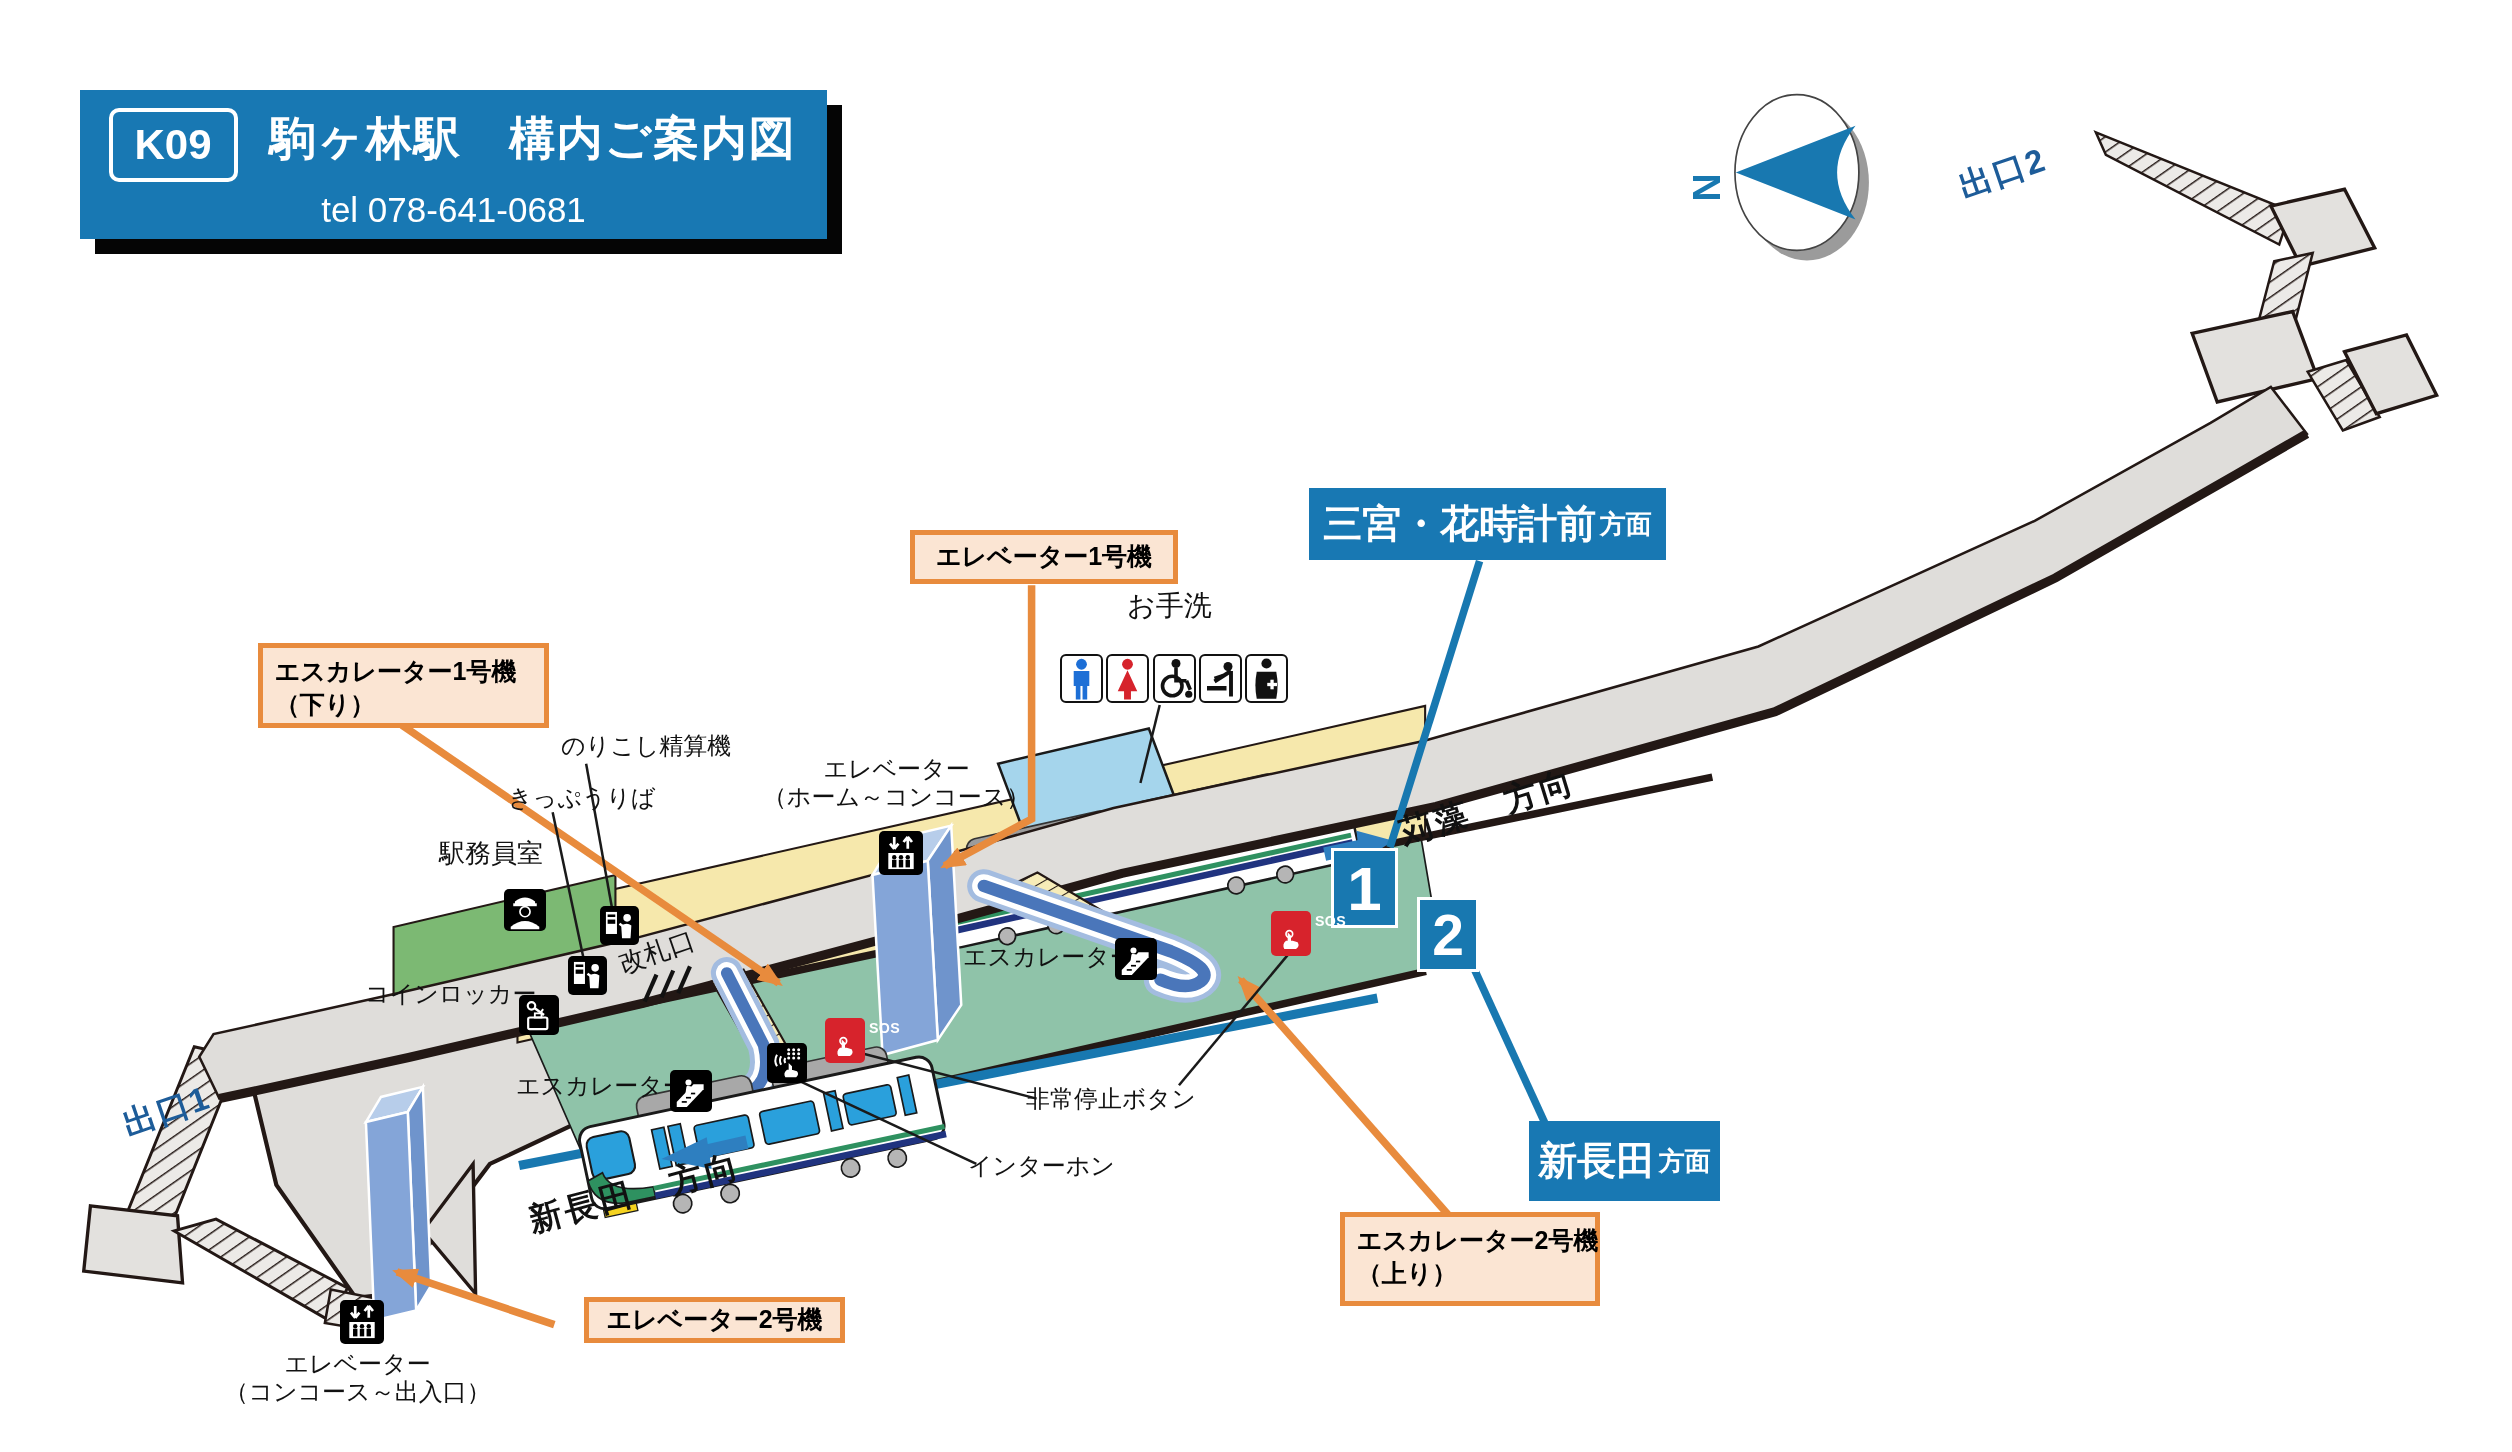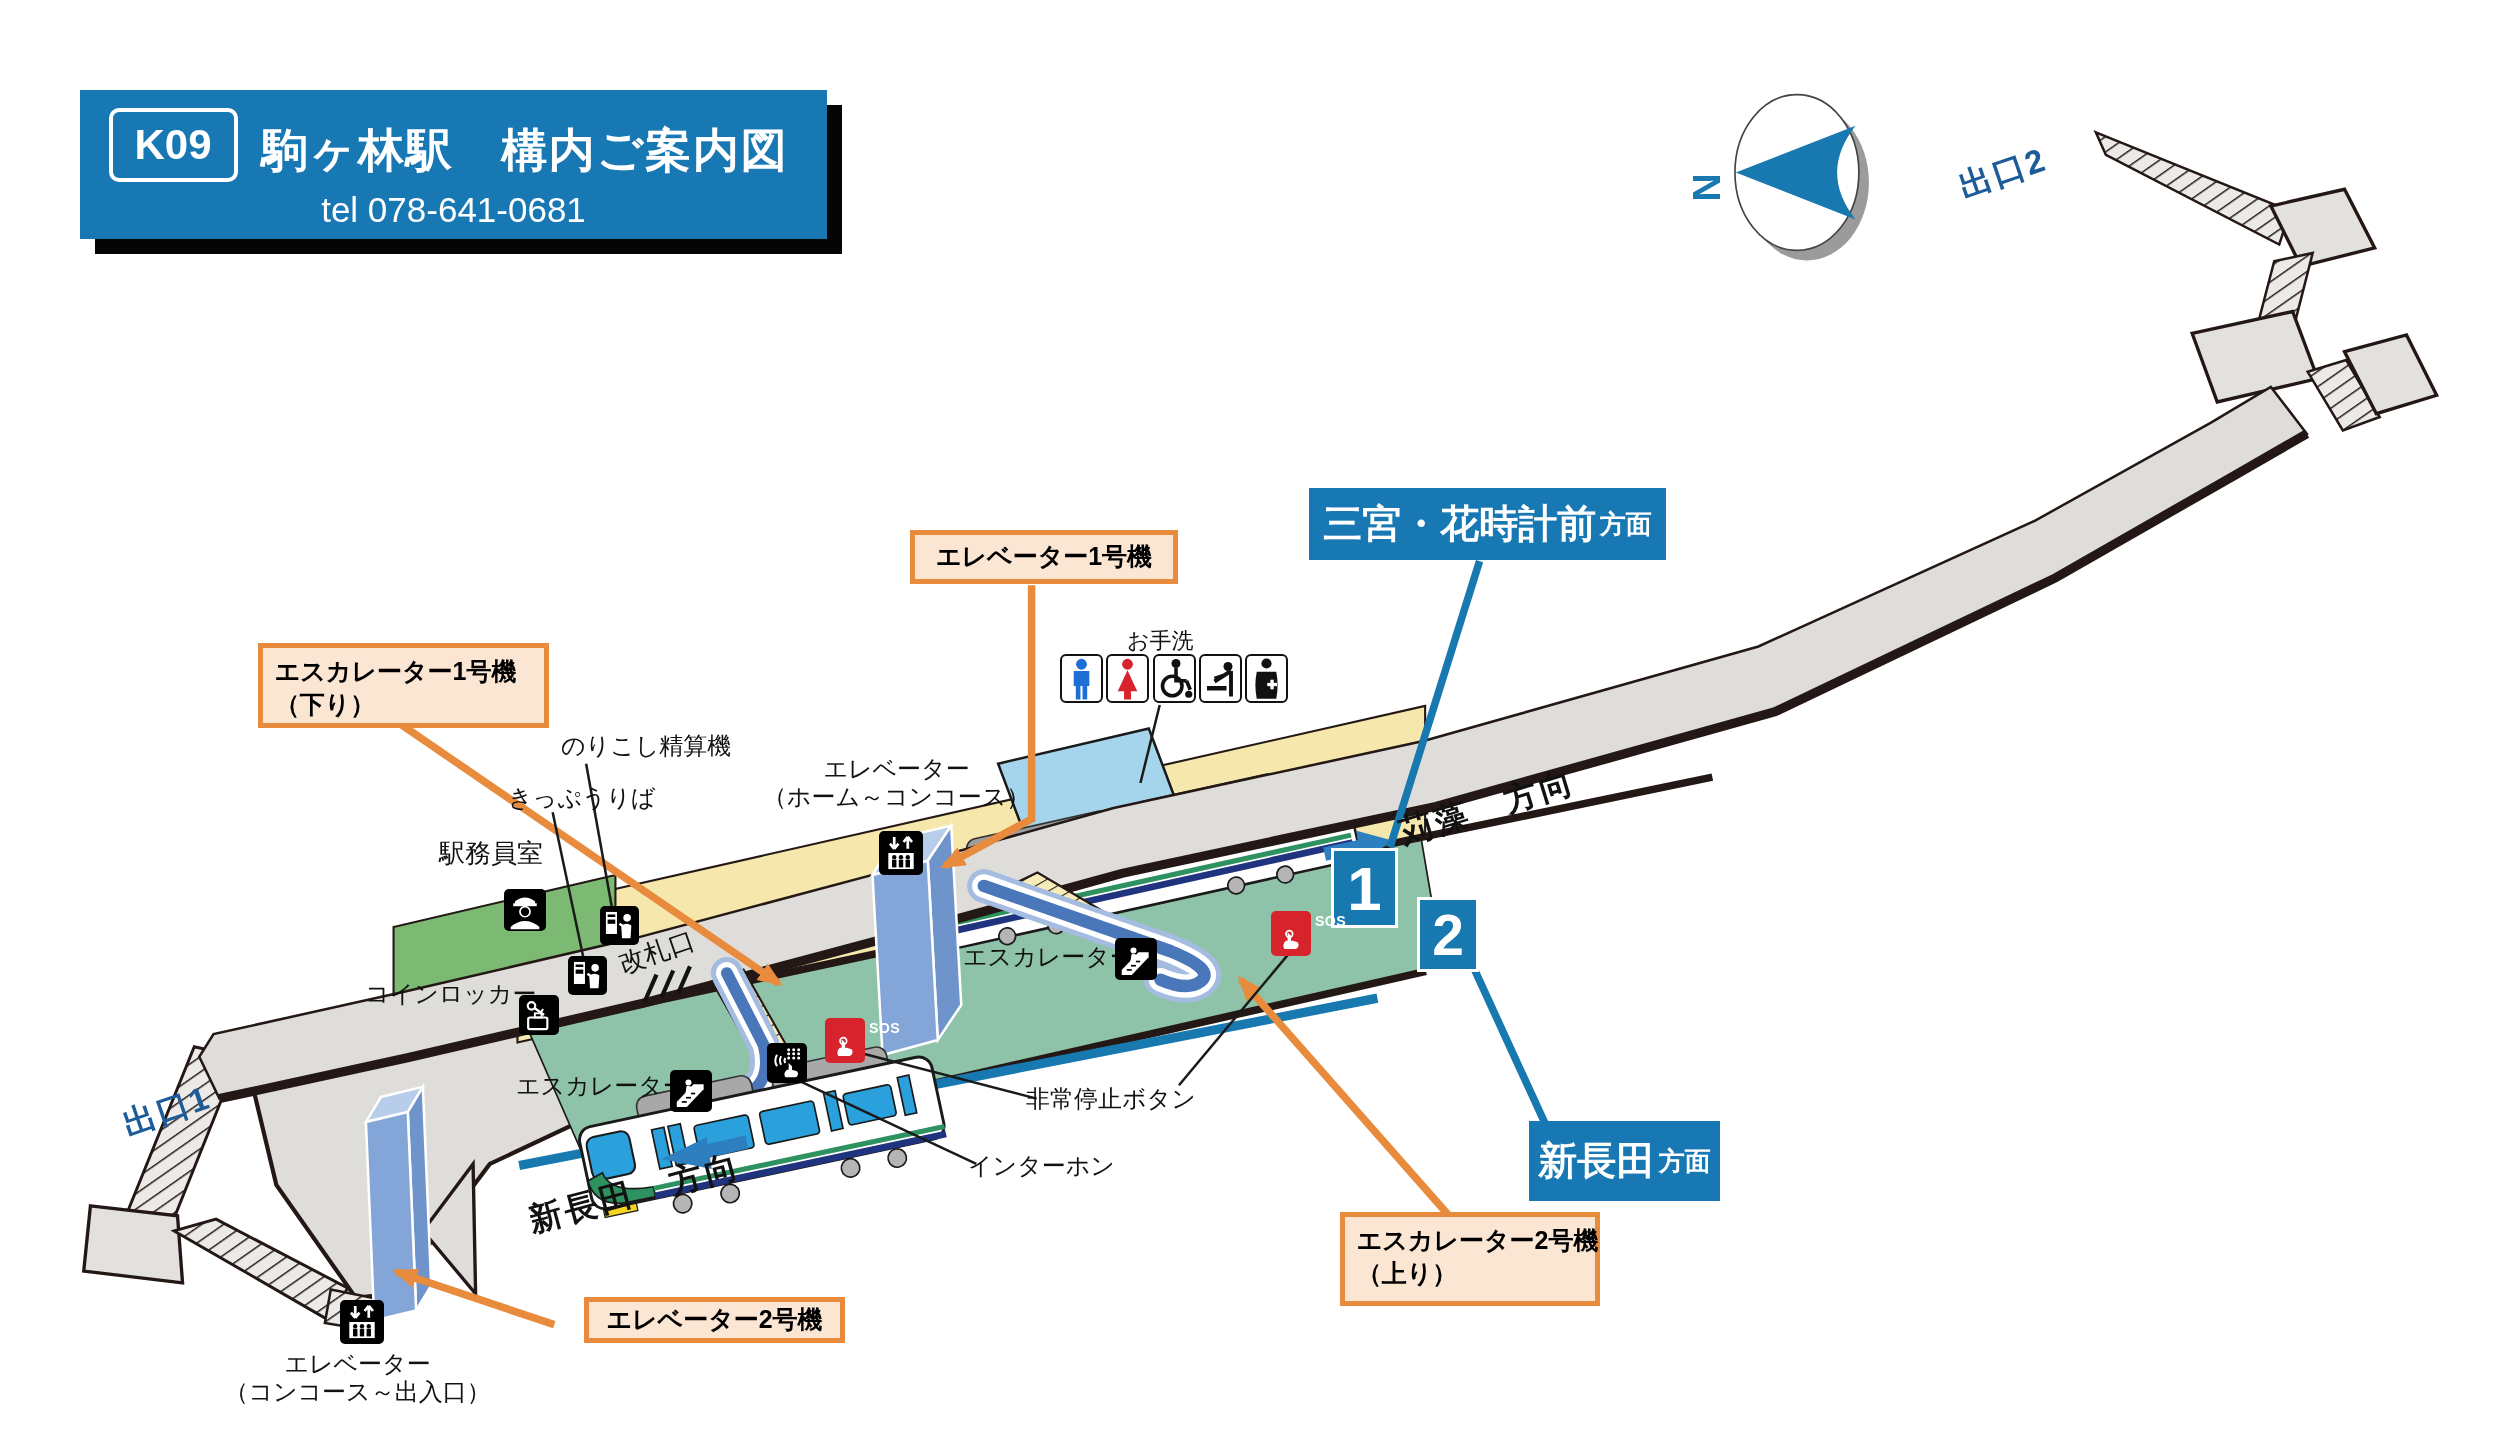--- a/index.html
+++ b/index.html
@@ -2,21 +2,21 @@
 <html style="font-size:13.4px"><head>
 <meta charset="utf-8">
 <style>
   html,body{margin:0;padding:0;background:#fff;}
   #stage{position:relative;width:2512px;height:1452px;background:#fff;overflow:hidden;
          font-family:"Liberation Sans","DejaVu Sans",sans-serif;}
   #map{position:absolute;left:0;top:0;}
   
   .hdr{position:absolute;left:80px;top:90px;width:747px;height:149px;background:#1878b3;
        box-shadow:15px 15px 0 0 #050505;color:#fff;}
-  .hdr-row{display:flex;align-items:flex-end;gap:24px;padding:18.4px 0 0 28.5px;}
+  .hdr-row{display:flex;align-items:flex-start;gap:32px;padding:18.4px 0 0 28.5px;}
   .hdr-badge{border:4.2px solid #fff;border-radius:10px;font-size:42px;font-weight:bold;
        padding:11.7px 22px;line-height:1;}
   .hdr-title{font-size:46px;font-weight:bold;letter-spacing:1.7px;}
   .hdr-tel{text-align:center;font-size:35px;margin-top:8.4px;}
   
   .lbl{position:absolute;font-size:24px;font-weight:500;color:#111;white-space:nowrap;line-height:1.15;}
   .lbl2{text-align:center;}
   .dir{position:absolute;font-size:33px;font-weight:bold;color:#111;white-space:nowrap;letter-spacing:3.3px;}
   .exit{position:absolute;font-size:33px;font-weight:bold;color:#1d5c99;white-space:nowrap;letter-spacing:1.7px;}
   .callout{position:absolute;background:#fbe5d3;border:5.9px solid #e88b3d;color:#000;
@@ -228,21 +228,21 @@
 <div class="callout" style="left:258px;top:643px;width:291px;height:85px;">
   <div>エスカレーター1号機</div>
   <div>（下り）</div>
 </div>
 <div class="callout center" style="left:584px;top:1297px;width:261px;height:46px;">エレベーター2号機</div>
 <div class="callout" style="left:1340px;top:1212px;width:260px;height:94px;">
   <div>エスカレーター2号機</div>
   <div>（上り）</div>
 </div>
 
-<div class="lbl" style="left:1127px;top:628px;font-size:22px;">お手洗</div>
+<div class="lbl" style="left:1127px;top:590px;font-size:28px;">お手洗</div>
 <div class="lbl" style="left:561px;top:732px;">のりこし精算機</div>
 <div class="lbl" style="left:508px;top:784px;">きっぷうりば</div>
 <div class="lbl lbl2" style="left:733px;top:755px;width:327px;">
   <div>エレベーター</div>
   <div>（ホーム～コンコース）</div>
 </div>
 <div class="lbl" style="left:439px;top:839px;font-size:26px;">駅務員室</div>
 <div class="lbl" style="left:618px;top:938px;transform:rotate(-19deg);font-size:26px;">改札口</div>
 <div class="lbl" style="left:365px;top:980px;">コインロッカー</div>
 <div class="lbl" style="left:516px;top:1072px;">エスカレーター</div>

